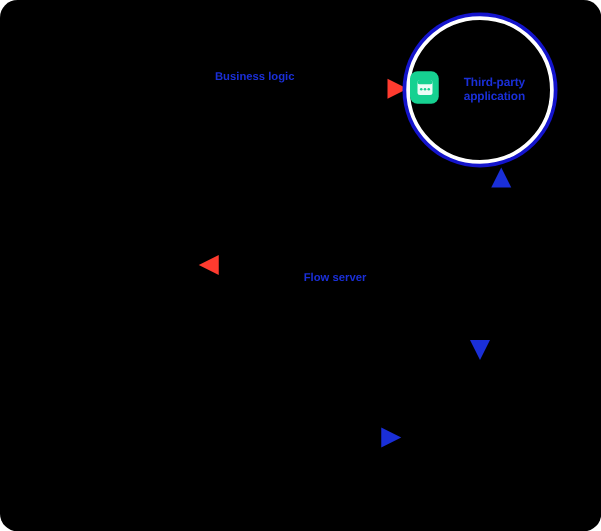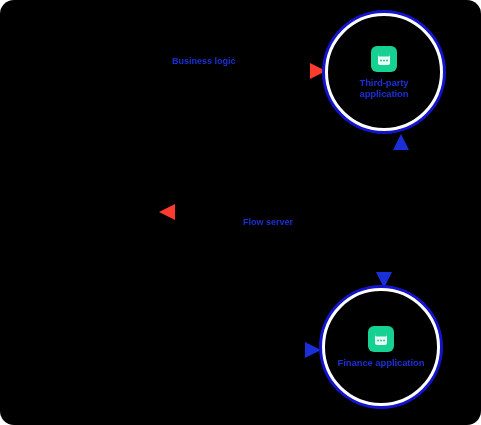--- a/index.html
+++ b/index.html
@@ -22,21 +22,21 @@
     top: 0;
     width: 481px;
     height: 425px;
   }
   .node {
     position: absolute;
     border-radius: 50%;
     background: #000000;
     box-sizing: border-box;
     display: flex;
-    flex-direction: column;
+    flex-direction: row;
     align-items: center;
     justify-content: center;
     border: 3px solid #ffffff;
     box-shadow: 0 0 0 3px #1414cc;
     z-index: 5;
   }
   .node-icon {
     width: 26px;
     height: 26px;
     border-radius: 6px;
@@ -162,29 +162,17 @@
         <rect x="1" y="1" width="12" height="3.4" rx="1.6" fill="#16d191"></rect>
         <circle cx="4" cy="8.4" r="1" fill="#16d191"></circle>
         <circle cx="7" cy="8.4" r="1" fill="#16d191"></circle>
         <circle cx="10" cy="8.4" r="1" fill="#16d191"></circle>
       </svg>
     </div>
     <div class="node-label">Third-party application</div>
   </div>
 
 
-  <div class="node" id="node-finance">
-    <div class="node-icon">
-      <svg width="14" height="14" viewBox="0 0 14 14">
-        <rect x="1" y="1" width="12" height="12" rx="2" fill="#ffffff" opacity="0.92"></rect>
-        <rect x="1" y="1" width="12" height="3.4" rx="1.6" fill="#16d191"></rect>
-        <circle cx="4" cy="8.4" r="1" fill="#16d191"></circle>
-        <circle cx="7" cy="8.4" r="1" fill="#16d191"></circle>
-        <circle cx="10" cy="8.4" r="1" fill="#16d191"></circle>
-      </svg>
-    </div>
-    <div class="node-label">Finance application</div>
-  </div>
 
   <div class="edge-label" id="label-business-logic">Business logic</div>
   <div class="edge-label" id="label-flow-server">Flow server</div>
 
 </div>
 
 </body></html>

